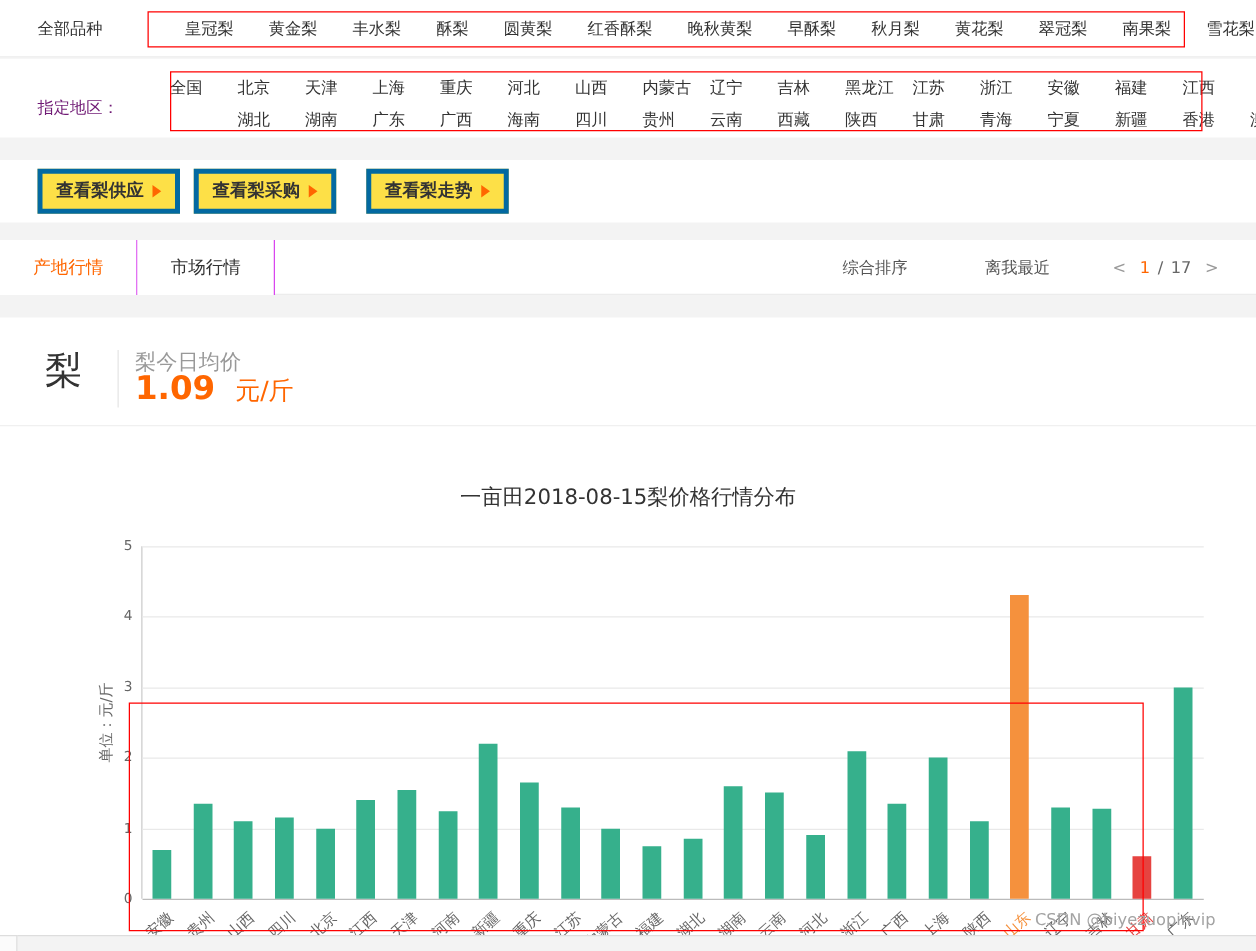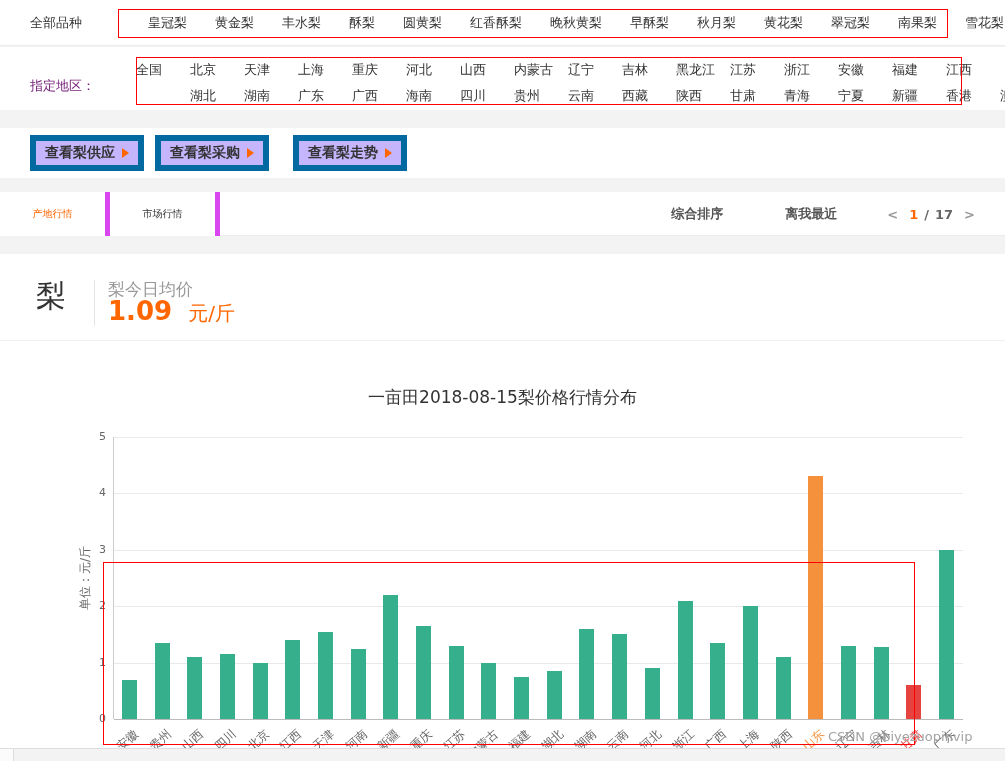--- a/index.html
+++ b/index.html
@@ -19,33 +19,33 @@
   
   .sec-regions { top:47px; height:63px; }
   .region-label { position:absolute; left:30px; top:30px; color:#701a75;text-align:center; }
   .region-row { position:absolute; display:flex; }
   .region-row1 { left:136px; top:14px; }
   .region-row2 { left:190px; top:40px; }
   .region-item { width:54px; color:#333; cursor:pointer; white-space:nowrap; }
 
   
   .sec-actions { top:128px; height:50px; }
-  .action-btn { position:absolute; top:7px; width:114px; height:36px; border:6px solid #0369a1; background:#c4b5fd; display:flex; align-items:center; justify-content:center; gap:7px; font-size:14px; font-weight:bold; color:#333; cursor:pointer; }
+  .action-btn { position:absolute; top:7px; width:114px; height:36px; border:4px solid #0369a1; background:#fde047; display:flex; align-items:center; justify-content:center; gap:7px; font-size:14px; font-weight:bold; color:#333; cursor:pointer; }
   .btn-supply { left:30px; } .btn-purchase { left:155px; } .btn-trend { left:293px; }
   .play-icon { width:0; height:0; border-left:7px solid #f60; border-top:5px solid transparent; border-bottom:5px solid transparent; }
   .promo { position:absolute; right:22px; top:0; height:50px; display:flex; align-items:center; gap:7px; color:#00a99d; font-size:14px; cursor:pointer; }
   .phone-icon { width:11px; height:17px; border:1px solid #00a99d; border-radius:2px; position:relative; }
   .phone-icon::after { content:""; position:absolute; bottom:1px; left:50%; transform:translateX(-50%); width:4px; height:1px; background:#00a99d; }
 
   
   .sec-tabs { top:192px; height:44px; border-bottom:1px solid #ececec; }
-  .tab { position:absolute; top:0; width:110px; height:44px; line-height:44px; text-align:center; font-size:10px; cursor:pointer; border-right:5px solid #d946ef; background:#fff; }
+  .tab { position:absolute; top:0; width:110px; height:44px; line-height:44px; text-align:center; font-size:14px; cursor:pointer; border-right:1px solid #d946ef; background:#fff; }
   .tab-origin { left:0; color:#f60; }
   .tab-market { left:110px; color:#333; }
-  .toolbar { position:absolute; right:22px; top:0; height:44px; display:flex; align-items:center; font-size:13px;font-weight:bold; }
+  .toolbar { position:absolute; right:22px; top:0; height:44px; display:flex; align-items:center; font-size:13px; }
   .sort-label { color:#555; margin-right:62px; cursor:pointer; }
   .nearest-label { color:#555; margin-right:42px; cursor:pointer;text-align:center; }
   .pager-prev,.pager-next { color:#999; cursor:pointer; padding:0 8px; }
   .pager-current { color:#f60; margin:0 3px; }
   .pager-sep { color:#666; margin:0 3px; }
   .pager-total { color:#666; margin:0 3px; }
 
   
   .main-card { top:254px; height:494px; }
   .product-name { position:absolute; left:36px; top:22px; font-size:30px; color:#333; }

